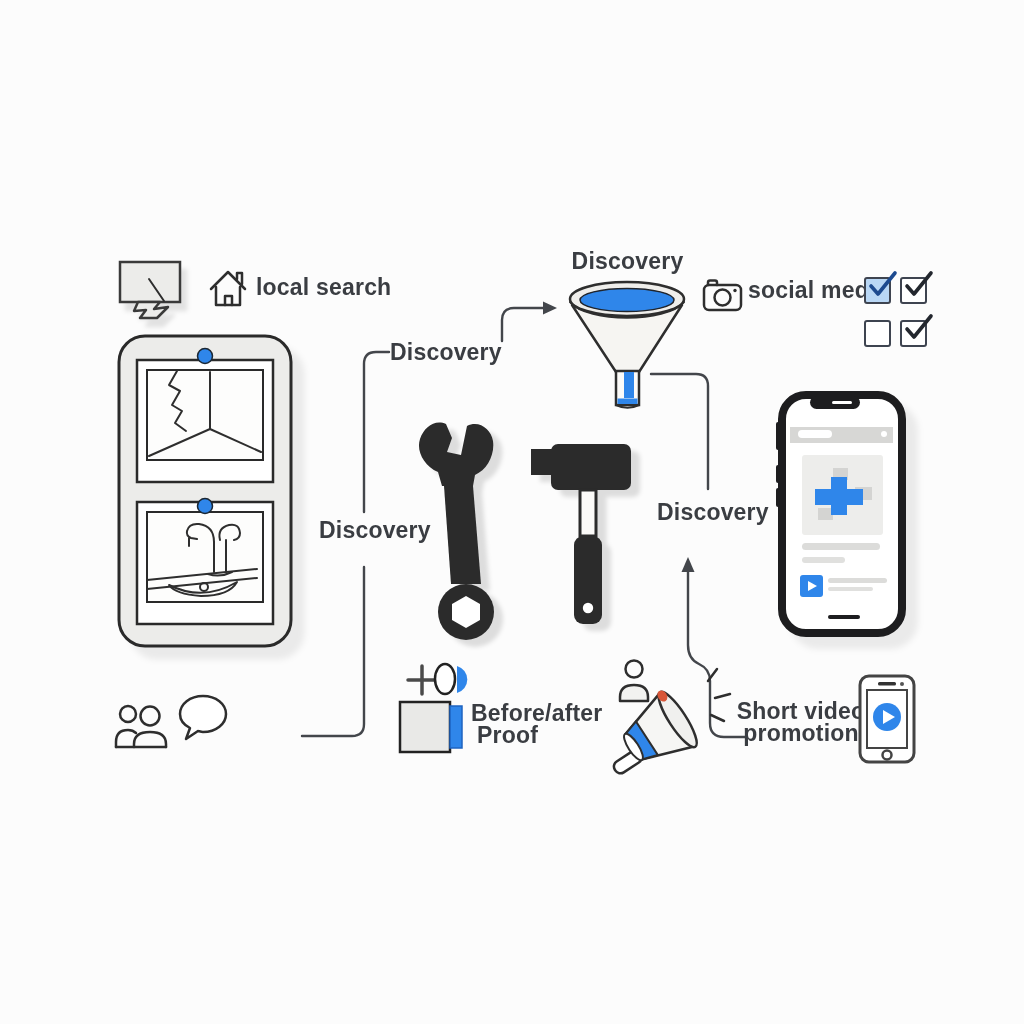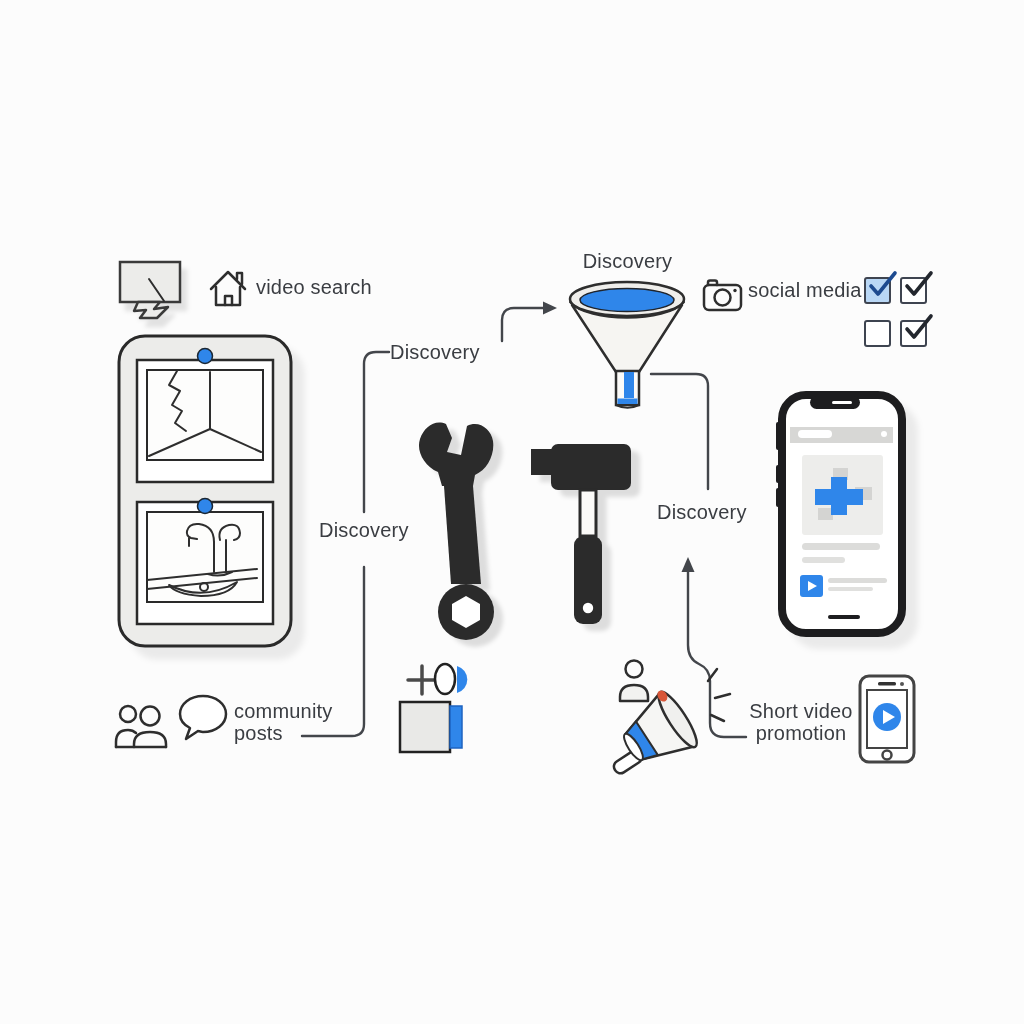--- a/index.html
+++ b/index.html
@@ -5,21 +5,21 @@
   :root{
     --bg:#fcfcfc; --blue:#2f86ea; --ink:#2e2e2e; --text:#3a3d42;
   }
   html,body{margin:0;padding:0;}
   #canvas{
     position:relative;width:1024px;height:1024px;background:var(--bg);
     font-family:"Liberation Sans", sans-serif;overflow:hidden;
   }
   .abs{position:absolute;}
   .label{
-    position:absolute;font-size:20px;line-height:22px;font-weight:400;
+    position:absolute;font-size:23px;line-height:22px;font-weight:700;
     color:var(--text);letter-spacing:.2px;white-space:nowrap;
   }
   
   .sI{stroke:var(--ink);stroke-width:2.5;fill:none;stroke-linecap:round;stroke-linejoin:round;}
   .sI2{stroke:var(--ink);stroke-width:2;fill:none;stroke-linecap:round;stroke-linejoin:round;}
   .fB{fill:var(--blue);}
   .fW{fill:#fff;}
   .fK{fill:#2b2b2b;}
   .line{stroke:#43464b;stroke-width:2.4;fill:none;stroke-linecap:round;}
   .ah{fill:#43464b;}
@@ -58,21 +58,21 @@
     <path class="sI2" d="M37,27 L52,49"></path>
     <polygon points="26,50 48,50 42,57 56,55 45,66 28,66 34,58 22,59" fill="#ececea" stroke="#3a3a3a" stroke-width="2.5" stroke-linejoin="round"></polygon>
   </svg>
 
   <svg class="abs" style="left:208px;top:268px" width="40" height="42" viewBox="0 0 40 42">
     <path class="sI" d="M29,11 V5 H34 V16"></path>
     <path class="sI" d="M3,21 L20,4 L37,21"></path>
     <path class="sI" d="M8,19 V37 H32 V19"></path>
     <path class="sI" d="M17,37 V28 H24 V37"></path>
   </svg>
-  <div class="label" style="left:256px;top:276px">video search</div>
+  <div class="label" style="left:256px;top:276px">local search</div>
 
   <svg class="abs shadow-soft" style="left:113px;top:328px" width="200" height="335" viewBox="0 0 200 335">
     <rect x="6" y="8" width="172" height="310" rx="26" fill="#ececea" stroke="#2a2a2a" stroke-width="3"></rect>
 
     <g>
       <rect x="24" y="32" width="136" height="122" class="fW" stroke="#2a2a2a" stroke-width="2.5"></rect>
       <rect x="34" y="42" width="116" height="90" fill="#fdfdfc" stroke="#2a2a2a" stroke-width="2"></rect>
       <path class="sI2" d="M97,44 V101"></path>
       <path class="sI2" d="M97,101 L36,128"></path>
       <path class="sI2" d="M97,101 L148,124"></path>
@@ -187,32 +187,32 @@
     <circle cx="16" cy="14" r="8" class="sI"></circle>
     <path class="sI" d="M4,47 V42 Q4,30 16,30 Q21,30 24,33"></path>
     <circle cx="38" cy="16" r="9.5" class="sI"></circle>
     <path class="sI" d="M22,47 V44 Q22,32 38,32 Q54,32 54,44 V47"></path>
     <path class="sI" d="M4,47 H54"></path>
   </svg>
   <svg class="abs" style="left:176px;top:692px" width="54" height="52" viewBox="0 0 54 52">
     <path d="M27,4 C14,4 4,12 4,22 C4,28 8,33 14,36 L10,47 L22,39 C24,39.5 25.5,40 27,40
              C40,40 50,32 50,22 C50,12 40,4 27,4 Z" class="fW" stroke="#2e2e2e" stroke-width="2.5" stroke-linejoin="round"></path>
   </svg>
-  <div class="label" style="left:234px;top:700px">
-    <div>community</div>
-    <div>posts</div>
-  </div>
 
   <svg class="abs" style="left:396px;top:658px" width="80" height="100" viewBox="0 0 80 100">
     <path d="M12,22 H40 M26,8 V36" stroke="#4a4a4a" stroke-width="3.5" stroke-linecap="round" fill="none"></path>
     <ellipse cx="49" cy="21" rx="10" ry="15" class="fW" stroke="#222" stroke-width="2.5"></ellipse>
     <path d="M61,8 a14,14 0 0 1 0,27 z" class="fB"></path>
     <rect x="4" y="44" width="50" height="50" fill="#e9e9e7" stroke="#222" stroke-width="2.5"></rect>
     <rect x="54" y="48" width="12" height="42" class="fB" stroke="#1e63c0" stroke-width="1.5"></rect>
   </svg>
+  <div class="label" style="left:471px;top:702px">
+    <div>Before/after</div>
+    <div style="padding-left:6px">Proof</div>
+  </div>
 
   <svg class="abs" style="left:600px;top:655px" width="145" height="120" viewBox="0 0 145 120">
     <circle cx="34" cy="14" r="8.5" class="sI"></circle>
     <path d="M20,46 V42 Q20,30 34,30 Q48,30 48,42 V46 Z" fill="#f2f2f0" stroke="#2e2e2e" stroke-width="2.5" stroke-linejoin="round"></path>
     <g transform="rotate(-33 58 82)">
       <rect x="4" y="80" width="30" height="13" rx="6" class="fW" stroke="#2e2e2e" stroke-width="2.5"></rect>
       <polygon points="32,62 84,46 84,110 32,92" fill="#f6f6f4" stroke="#2e2e2e" stroke-width="2.5" stroke-linejoin="round"></polygon>
       <polygon points="32,62 48,57 48,97 32,92" class="fB" stroke="#2e2e2e" stroke-width="2"></polygon>
       <ellipse cx="32" cy="77" rx="5" ry="15.5" class="fW" stroke="#2e2e2e" stroke-width="2"></ellipse>
       <ellipse cx="84" cy="78" rx="8.5" ry="32.5" fill="#f0f0ee" stroke="#2e2e2e" stroke-width="2.5"></ellipse>

